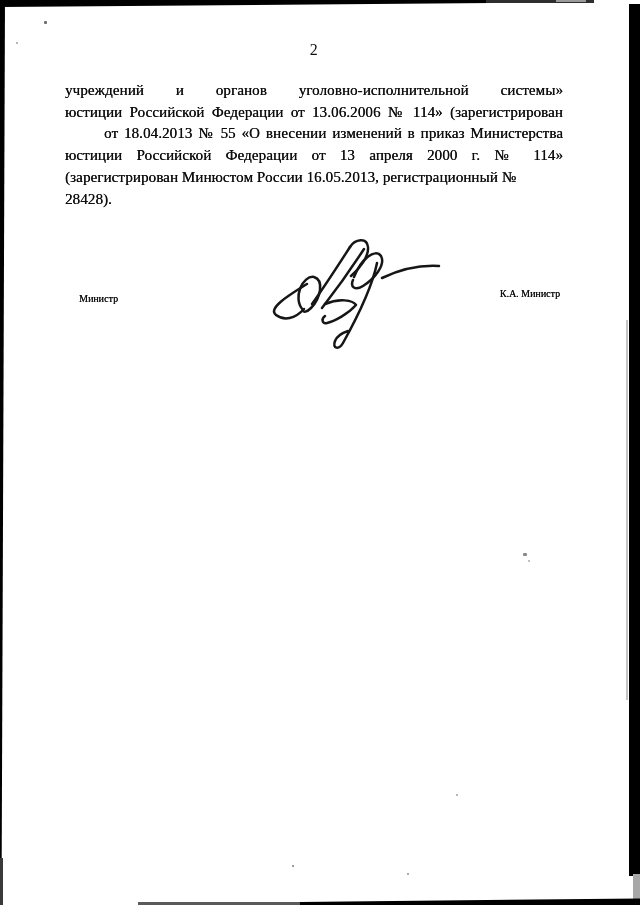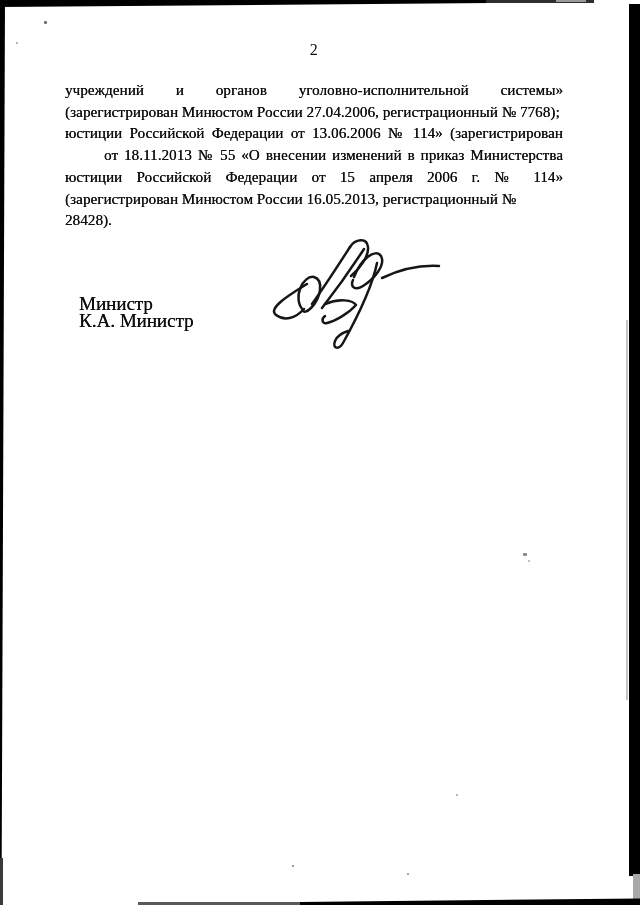--- a/index.html
+++ b/index.html
@@ -69,23 +69,22 @@
     letter-spacing: 0.1px;
   }
   .line { white-space: normal; }
   .line.justify { text-align: justify; text-align-last: justify; }
   .line.indent { text-indent: 39px; }
   .signoff-row {
     position: absolute;
     left: 79px; top: 288px; width: 481px;
     display: flex;
     justify-content: space-between;
-    font-size: 19px;
+    font-size: 10px;
     text-shadow: 0.25px 0 0 currentColor;
-    flex-direction: column;
   }
   .signoff-title { transform: translateY(5px); }
   .signature-svg {
     position: absolute;
     left: 255px; top: 236px;
     width: 190px; height: 130px;
   }
   .signature-svg path {
     fill: none;
     stroke: #161616;
@@ -117,24 +116,23 @@
   <div class="speck" style="left:292px;top:865px;width:2px;height:2px;background:#7b7b7b;"></div>
   <div class="speck" style="left:407px;top:873px;width:2px;height:2px;background:#8d8d8d;"></div>
   <div class="speck" style="left:456px;top:794px;width:2px;height:2px;background:#9e9e9e;"></div>
 
   <div class="page-number-row">
     <span>2</span>
   </div>
 
   <div class="body-text">
     <div class="line justify">учреждений и органов уголовно-исполнительной системы»</div>
-    <div class="line">(зарегистрирован Минюстом России 27.04.2006, регистрационный № 7768);</div>
     <div class="line justify">юстиции Российской Федерации от 13.06.2006 № 114» (зарегистрирован</div>
-    <div class="line justify indent">от 18.11.2013 № 55 «О внесении изменений в приказ Министерства</div>
-    <div class="line justify">юстиции Российской Федерации от 15 апреля 2006 г. № 114»</div>
+    <div class="line justify indent">от 18.04.2013 № 55 «О внесении изменений в приказ Министерства</div>
+    <div class="line justify">юстиции Российской Федерации от 13 апреля 2000 г. № 114»</div>
     <div class="line">(зарегистрирован Минюстом России 16.05.2013, регистрационный № 28428).</div>
   </div>
 
   <svg class="signature-svg" viewBox="0 0 190 130" aria-hidden="true">
 
     <path d="M 52,48 C 36,58 12,72 21,79 C 29,85 40,83 49,73"></path>
 
     <path d="M 48,74 C 37,62 48,39 59,41 C 69,44 66,62 56,72 C 52,76 48,77 48,74"></path>
 
     <path d="M 57,68 C 70,50 84,28 95,11"></path>

